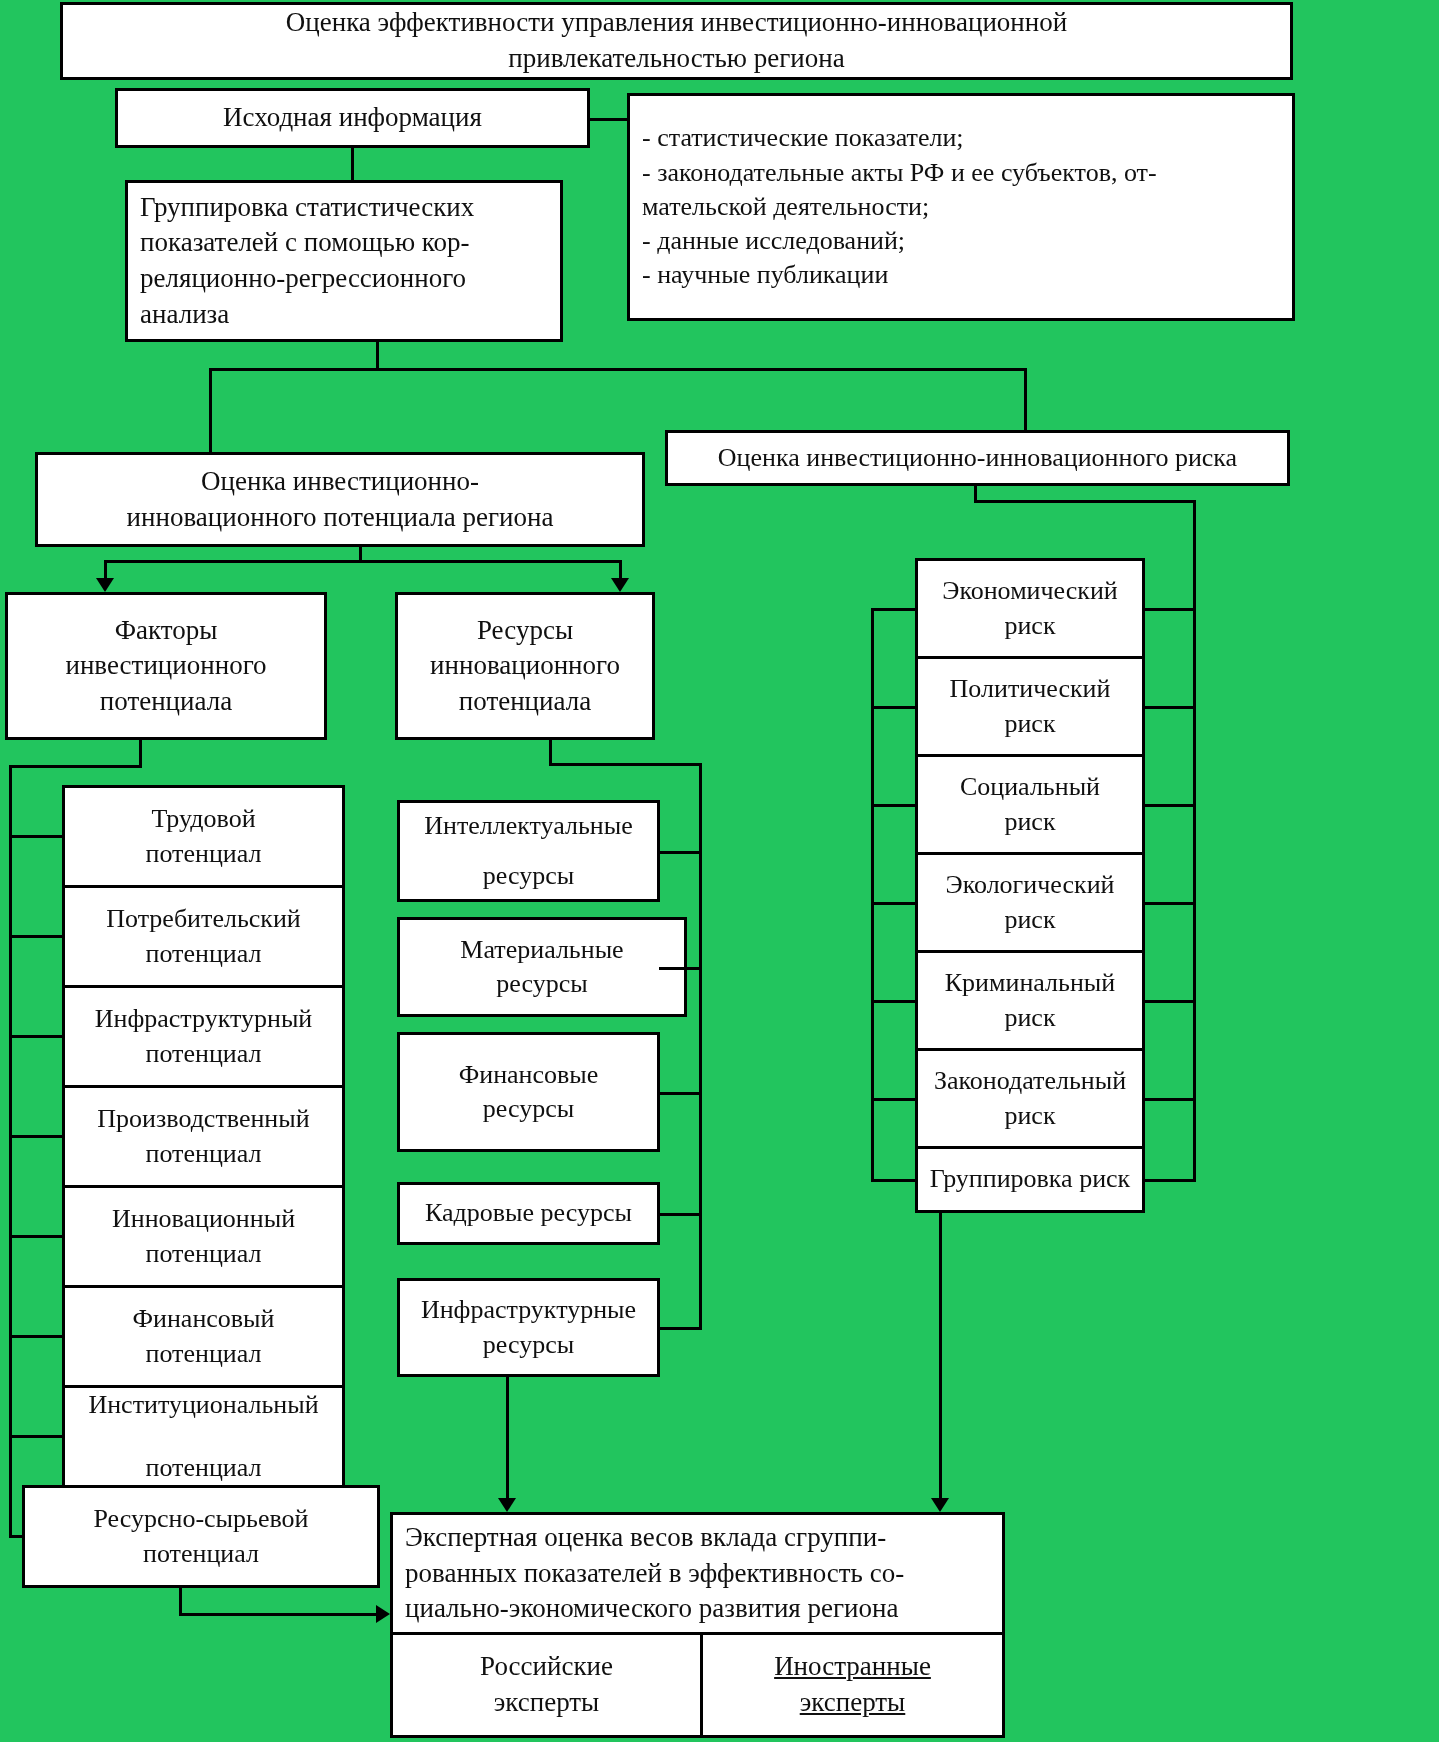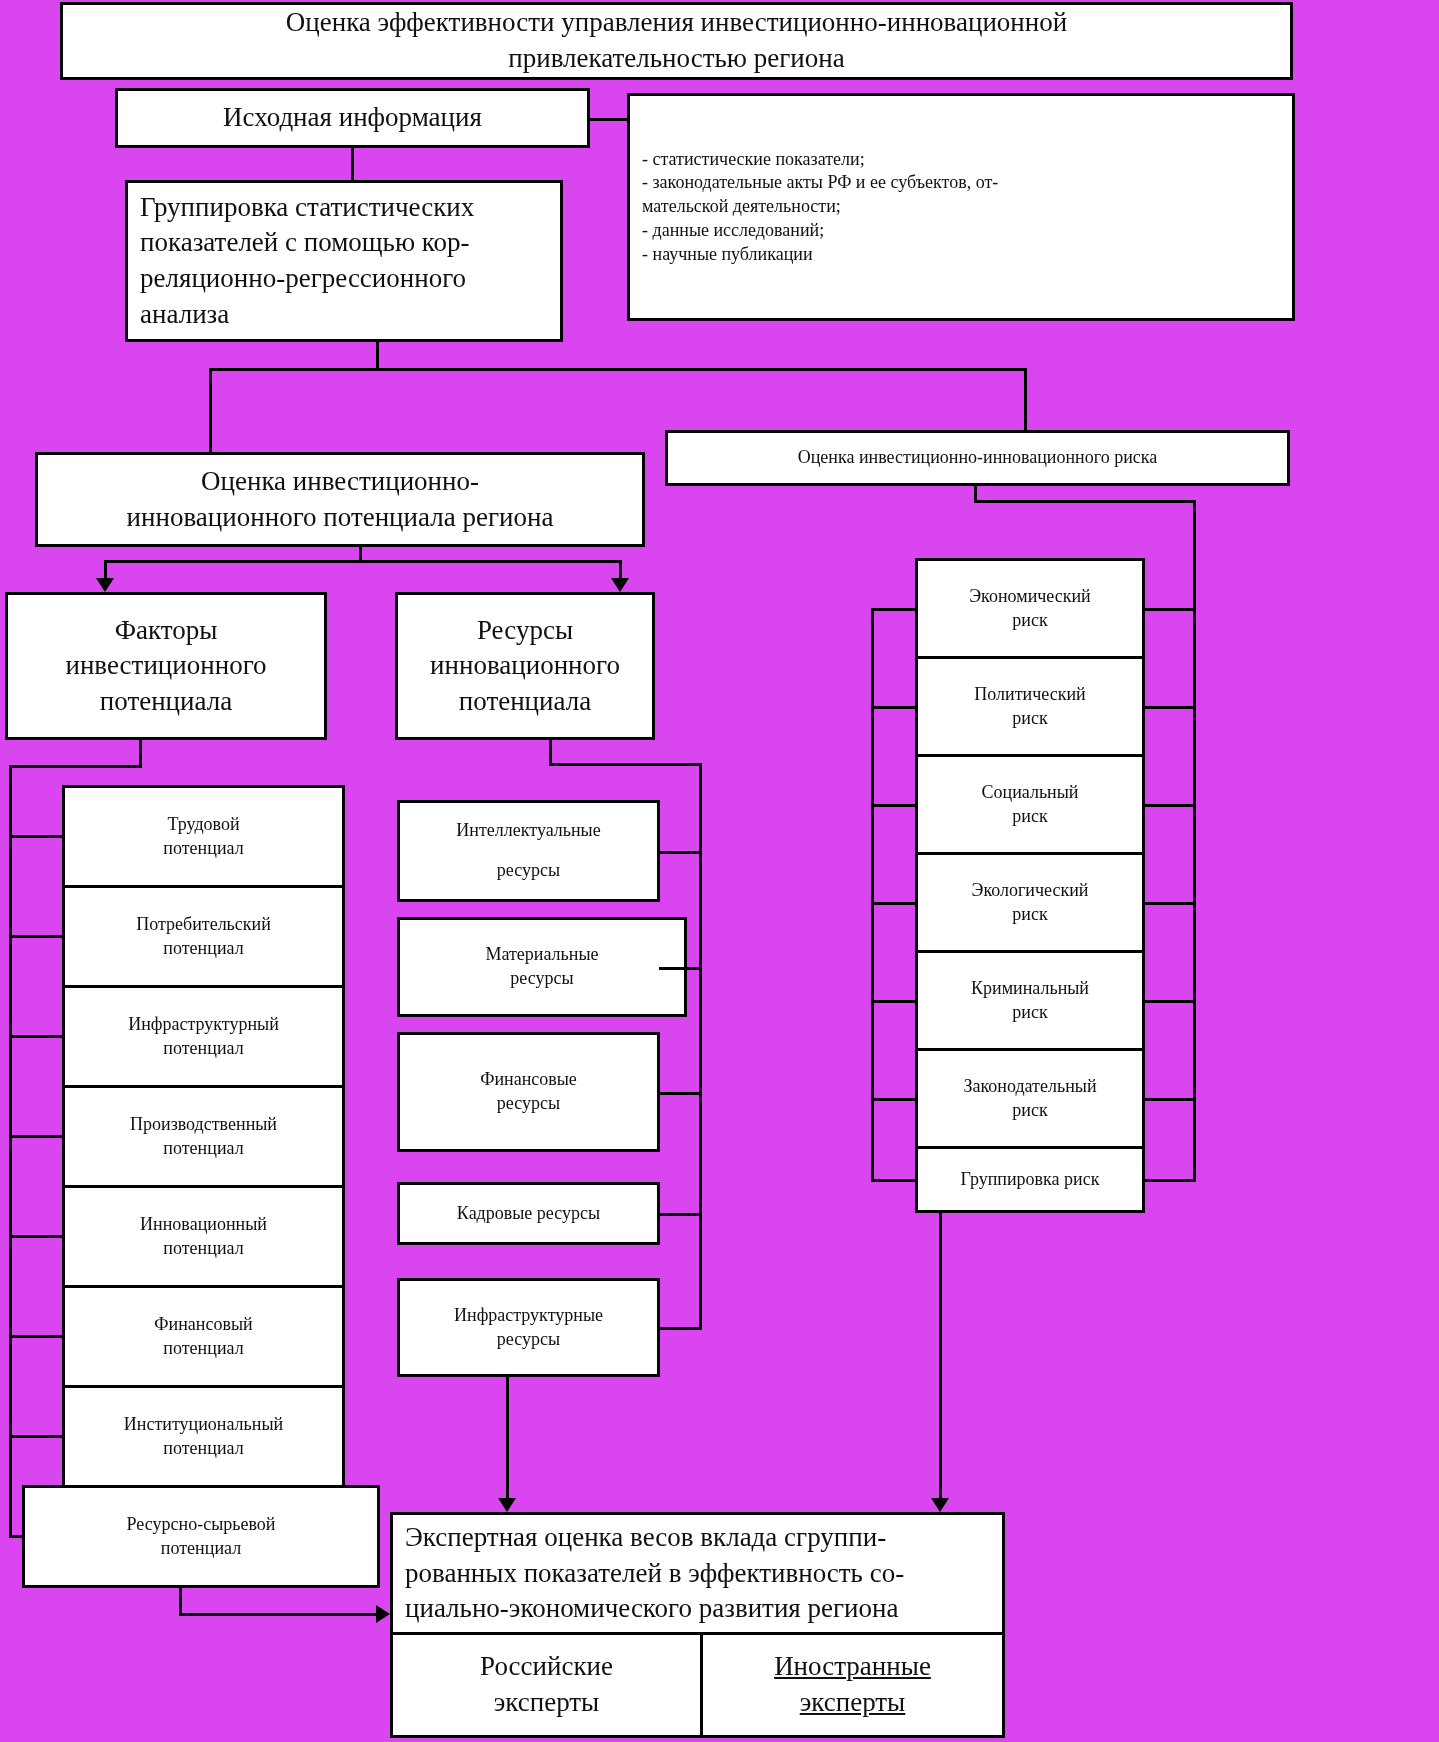--- a/index.html
+++ b/index.html
@@ -1,38 +1,38 @@
 <!DOCTYPE html>
 <html><head>
 <meta charset="utf-8">
 <style>
   html,body { margin:0; padding:0; background:#fff; }
   #canvas {
     position:relative;
     width:1439px; height:1742px;
-    background:#d946ef;
+    background:#22c55e;
     font-family:"Liberation Serif","DejaVu Serif",serif;
     color:#101010;
     overflow:hidden;
   }
   .bx {
     position:absolute;
     border:3px solid #000;
     background:#fff;
     box-sizing:border-box;
     display:flex;
     flex-direction:column;
     justify-content:center;
     font-size:27px;
     line-height:1.32;
   }
   .ctr { text-align:center; align-items:center; }
   .lft { justify-content:center; padding:4px 12px; text-align:left; }
   .ln  { display:block; }
-  .sm  { font-size:18px; }
+  .sm  { font-size:26px; }
   .line { position:absolute; background:#000; }
   .arr-down {
     position:absolute; width:0; height:0;
     border-left:9px solid transparent;
     border-right:9px solid transparent;
     border-top:14px solid #000;
   }
   .arr-right {
     position:absolute; width:0; height:0;
     border-top:9px solid transparent;
@@ -107,21 +107,21 @@
     <span class="ln">потенциал</span>
   </div>
   <div class="bx ctr sm" style="left:62px; top:1185px; width:283px; height:103px;">
     <span class="ln">Инновационный</span>
     <span class="ln">потенциал</span>
   </div>
   <div class="bx ctr sm" style="left:62px; top:1285px; width:283px; height:103px;">
     <span class="ln">Финансовый</span>
     <span class="ln">потенциал</span>
   </div>
-  <div class="bx ctr sm" style="left:62px; top:1385px; width:283px; height:103px;">
+  <div class="bx ctr sm" style="left:62px; top:1385px; width:283px; height:103px;justify-content:space-between;">
     <span class="ln">Институциональный</span>
     <span class="ln">потенциал</span>
   </div>
   <div class="bx ctr sm" style="left:22px; top:1485px; width:358px; height:103px;">
     <span class="ln">Ресурсно-сырьевой</span>
     <span class="ln">потенциал</span>
   </div>
 
   <div class="bx ctr sm" style="left:397px; top:800px; width:263px; height:102px;gap:16px;">
     <span class="ln">Интеллектуальные</span>

